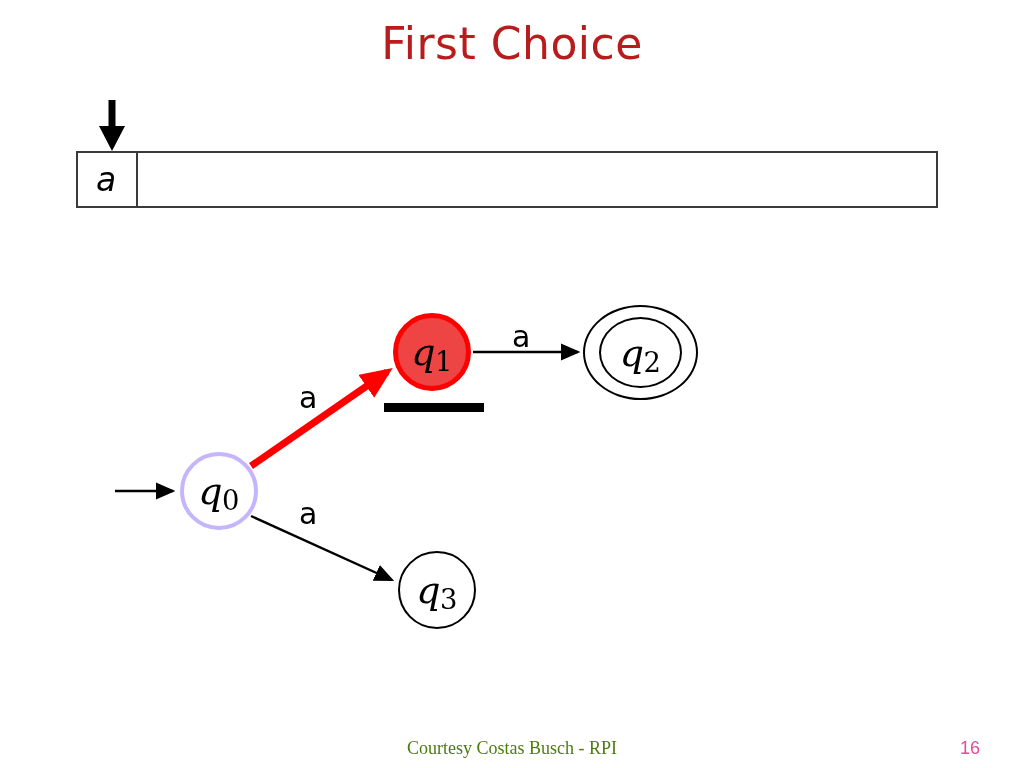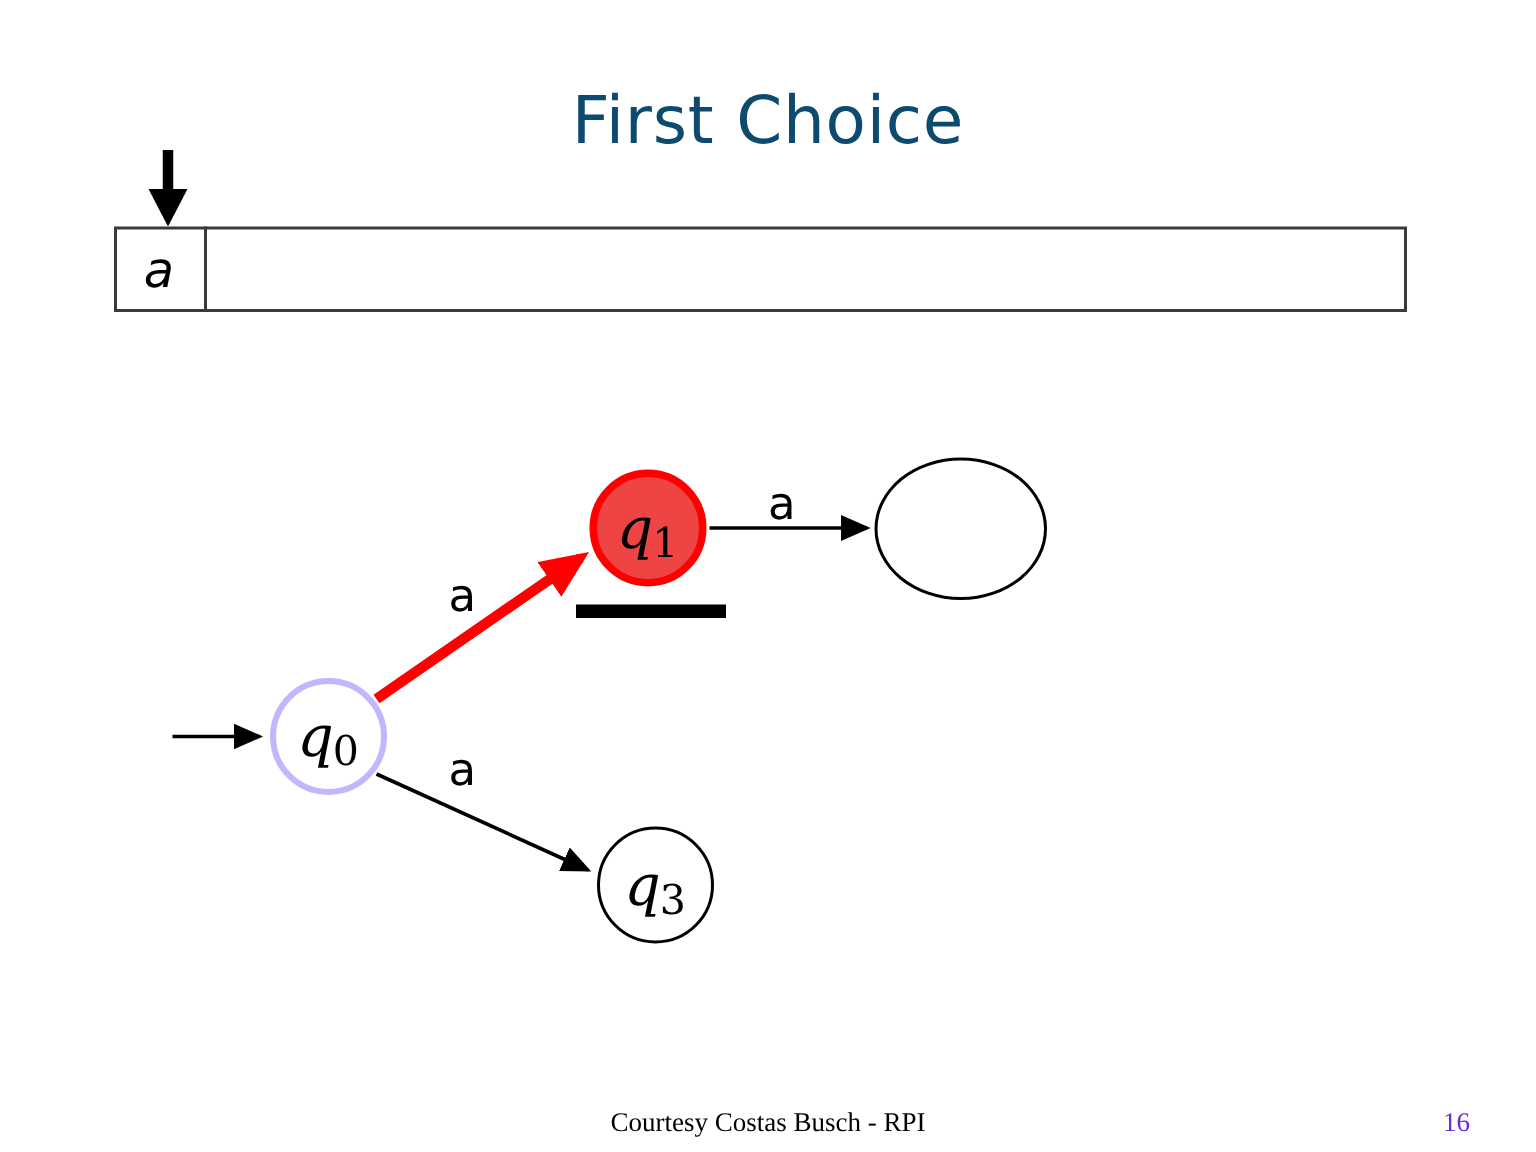--- a/index.html
+++ b/index.html
@@ -16,27 +16,26 @@
     font-family: "Liberation Sans", sans-serif;
   }
 
   
   #title {
     position: absolute;
     left: 0;
     top: 22px;
     width: 1024px;
     text-align: center;
-    color: #0c4a6e;
+    color: #b91c1c;
     font-family: "DejaVu Sans", sans-serif;
     font-size: 44px;
     font-weight: normal;
     letter-spacing: 0.5px;
     line-height: 1;
-    margin-top: 37px;
   }
 
   
   #tape-wrap {
     position: absolute;
     left: 76px;
     top: 151px;
     width: 862px;
     height: 57px;
   }
@@ -169,29 +168,29 @@
 
   
   #footer-credit {
     position: absolute;
     left: 0;
     top: 738px;
     width: 1024px;
     text-align: center;
     font-family: "Liberation Serif", serif;
     font-size: 18px;
-    color: #000000;
+    color: #4d7c0f;
   }
   #footer-page {
     position: absolute;
     right: 44px;
     top: 738px;
-    font-family: Liberation Serif, serif;
+    font-family: Liberation Sans, sans-serif;
     font-size: 18px;
-    color: #6d28d9;
+    color: #ec4899;
   }
 </style>
 </head>
 <body>
 
 <div id="slide">
 
   <div id="title">First Choice</div>
 
   <div id="tape-head-arrow">
@@ -227,20 +226,23 @@
 
   <div class="state-node" id="node-q0">
     <span class="state-label"><span>q</span><sub>0</sub></span>
   </div>
 
   <div class="state-node" id="node-q1">
     <span class="state-label"><span>q</span><sub>1</sub></span>
   </div>
 
   <div class="state-node" id="node-q2-outer"></div>
+  <div class="state-node" id="node-q2-inner">
+    <span class="state-label"><span>q</span><sub>2</sub></span>
+  </div>
 
   <div class="state-node" id="node-q3">
     <span class="state-label"><span>q</span><sub>3</sub></span>
   </div>
 
   <div id="q1-underline"></div>
 
   <div class="edge-label" id="label-q0-q1">a</div>
   <div class="edge-label" id="label-q0-q3">a</div>
   <div class="edge-label" id="label-q1-q2">a</div>

